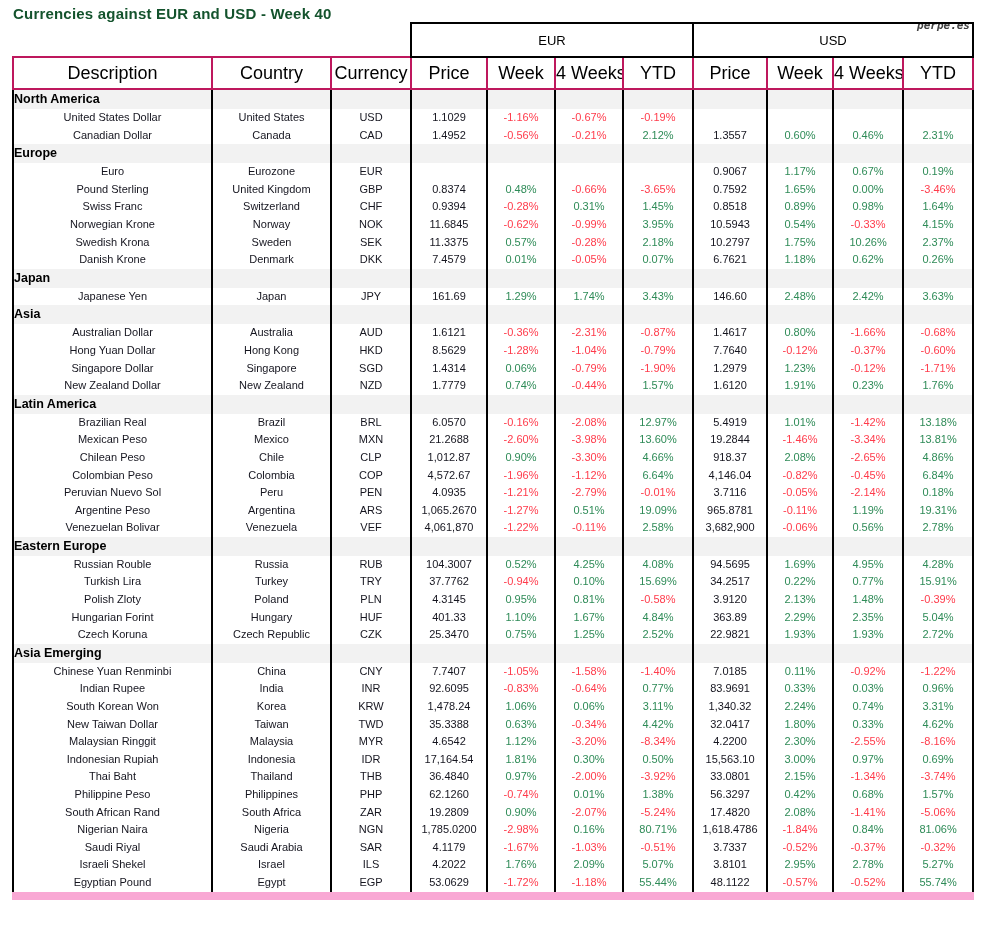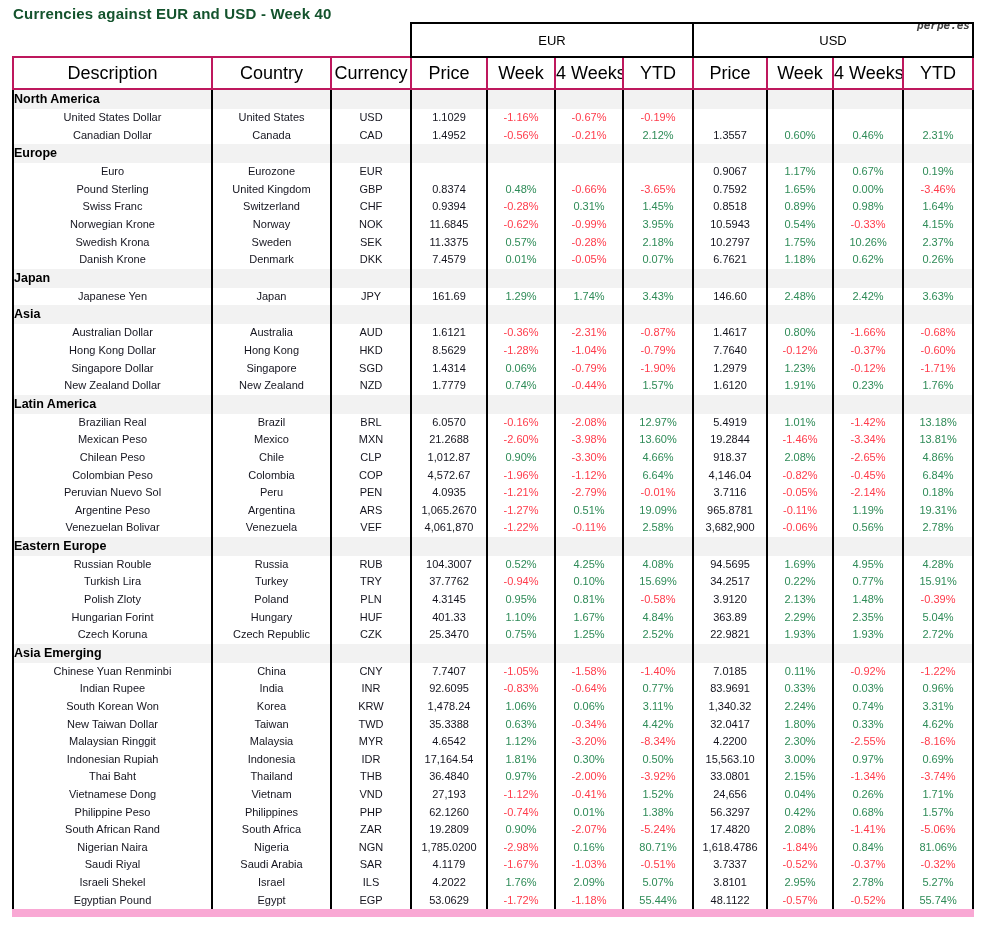--- a/index.html
+++ b/index.html
@@ -267,21 +267,21 @@
         <td class="num">1.6121</td>
         <td class="neg">-0.36%</td>
         <td class="neg">-2.31%</td>
         <td class="neg">-0.87%</td>
         <td class="num">1.4617</td>
         <td class="pos">0.80%</td>
         <td class="neg">-1.66%</td>
         <td class="neg">-0.68%</td>
       </tr>
       <tr>
-        <td class="desc">Hong Kong Dollar</td>
+        <td class="desc">Hong Yuan Dollar</td>
         <td class="desc">Hong Kong</td>
         <td class="desc">HKD</td>
         <td class="num">8.5629</td>
         <td class="neg">-1.28%</td>
         <td class="neg">-1.04%</td>
         <td class="neg">-0.79%</td>
         <td class="num">7.7640</td>
         <td class="neg">-0.12%</td>
         <td class="neg">-0.37%</td>
         <td class="neg">-0.60%</td>
@@ -592,33 +592,20 @@
         <td class="num">36.4840</td>
         <td class="pos">0.97%</td>
         <td class="neg">-2.00%</td>
         <td class="neg">-3.92%</td>
         <td class="num">33.0801</td>
         <td class="pos">2.15%</td>
         <td class="neg">-1.34%</td>
         <td class="neg">-3.74%</td>
       </tr>
       <tr>
-        <td class="desc">Vietnamese Dong</td>
-        <td class="desc">Vietnam</td>
-        <td class="desc">VND</td>
-        <td class="num">27,193</td>
-        <td class="neg">-1.12%</td>
-        <td class="neg">-0.41%</td>
-        <td class="pos">1.52%</td>
-        <td class="num">24,656</td>
-        <td class="pos">0.04%</td>
-        <td class="pos">0.26%</td>
-        <td class="pos">1.71%</td>
-      </tr>
-      <tr>
         <td class="desc">Philippine Peso</td>
         <td class="desc">Philippines</td>
         <td class="desc">PHP</td>
         <td class="num">62.1260</td>
         <td class="neg">-0.74%</td>
         <td class="pos">0.01%</td>
         <td class="pos">1.38%</td>
         <td class="num">56.3297</td>
         <td class="pos">0.42%</td>
         <td class="pos">0.68%</td>

